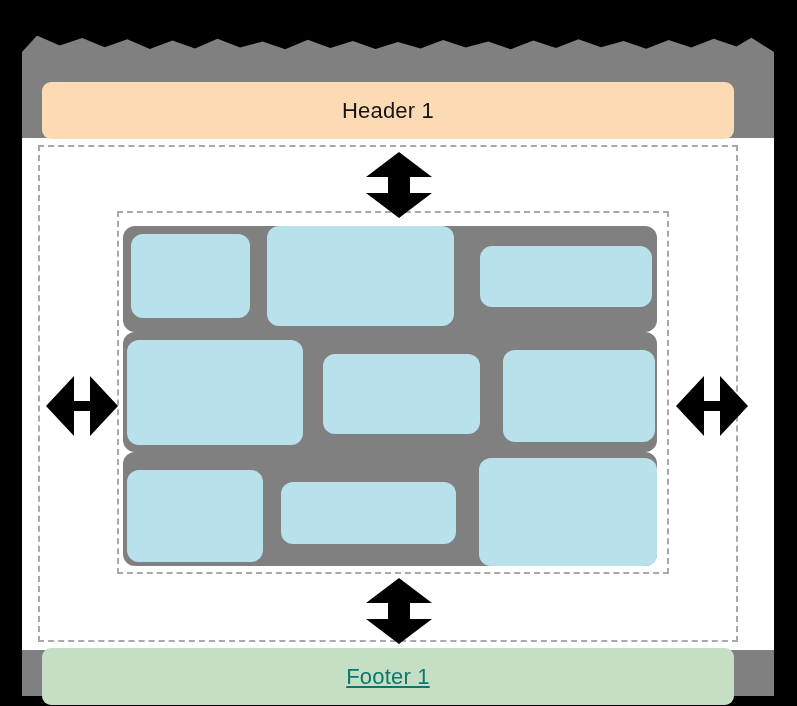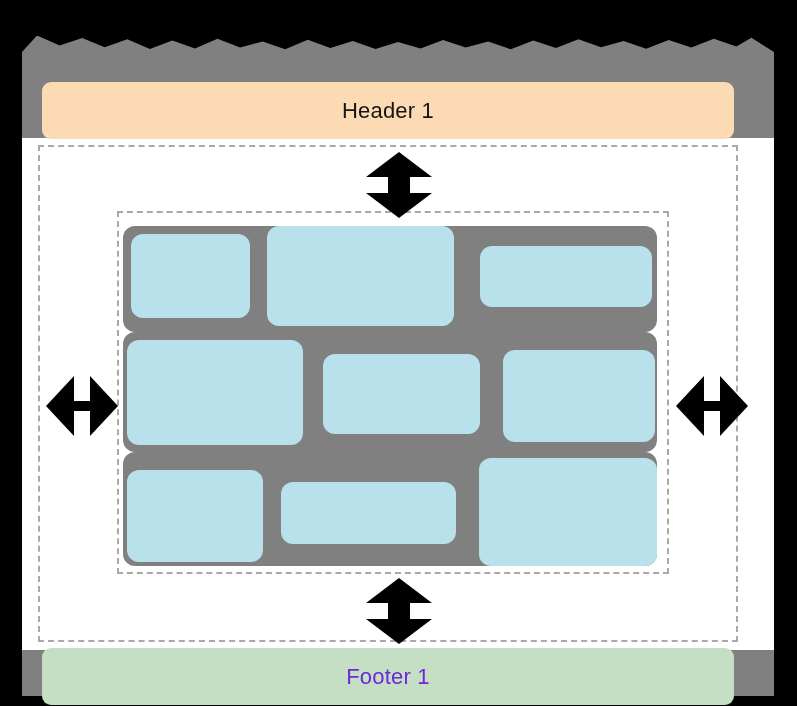--- a/index.html
+++ b/index.html
@@ -222,17 +222,17 @@
   </div>
 
   <div class="arrow arrow-right">
     <span>
       <svg width="72" height="76" viewBox="0 0 72 76">
         <path fill="#000000" d="M0 38 L28 8 L28 33 L44 33 L44 8 L72 38 L44 68 L44 43 L28 43 L28 68 Z"></path>
       </svg>
     </span>
   </div>
 
-  <div class="bar bar-footer" style="background: rgb(196, 223, 196); color: #6d28d9;">
+  <div class="bar bar-footer" style="background: rgb(196, 223, 196); color: #0f766e; text-decoration: underline;">
     <span>Footer 1</span>
   </div>
 
 </div>
 
 </body></html>

